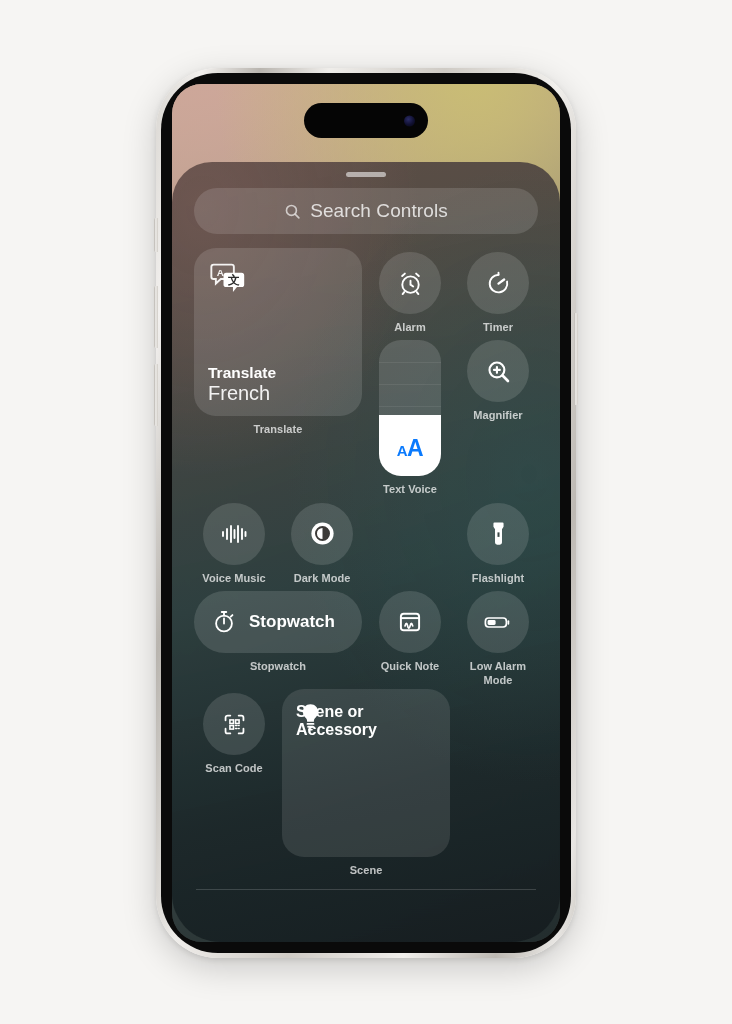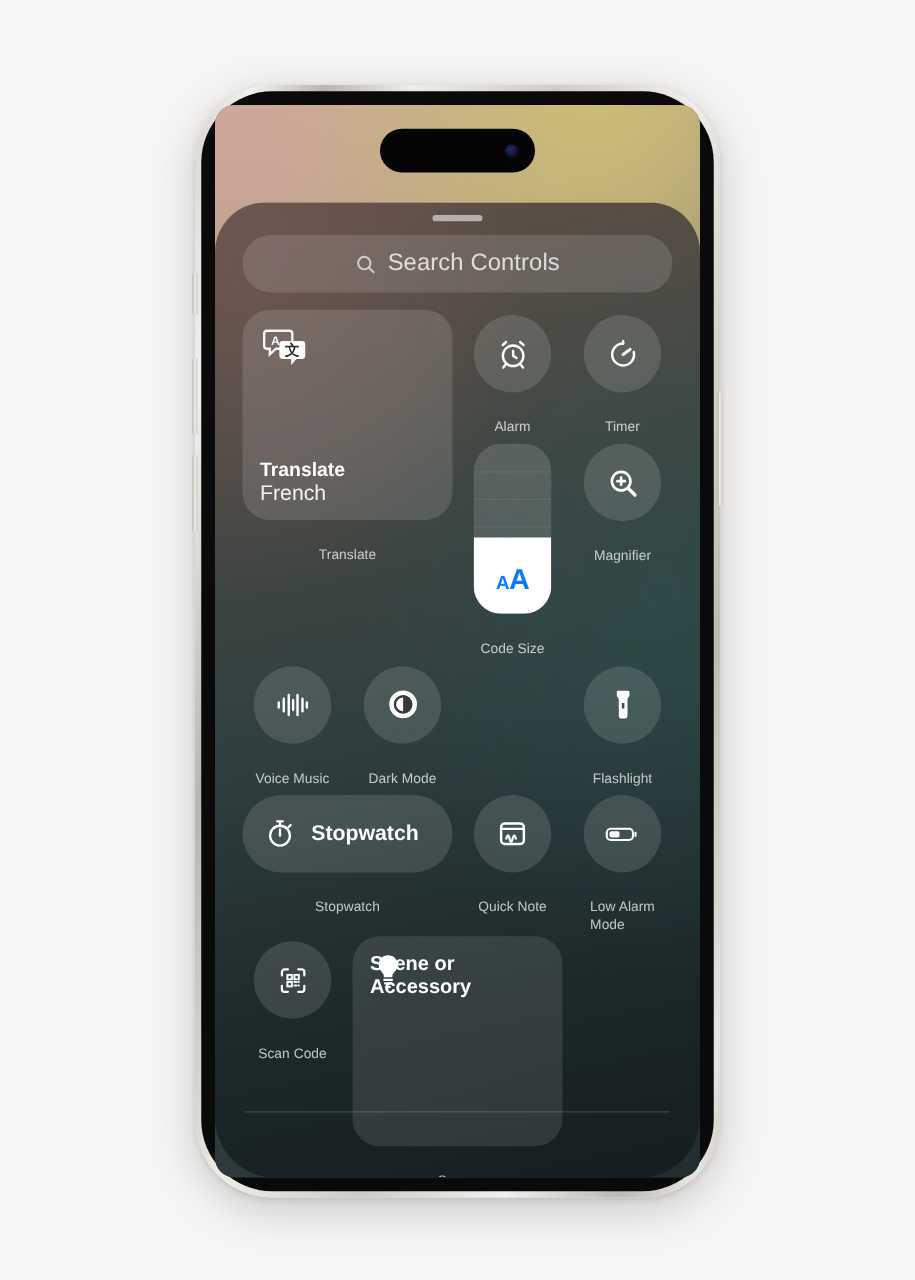--- a/index.html
+++ b/index.html
@@ -26,21 +26,21 @@
   }
   #bezel {
     position: absolute;
     left: 5px; top: 5px; right: 5px; bottom: 5px;
     border-radius: 57px;
     background: #0a0a0a;
   }
   #screen {
     position: absolute;
     left: 11px; top: 11px; right: 11px; bottom: 11px;
-    border-radius: 16px;
+    border-radius: 30px;
     overflow: hidden;
     background: #2a2f2e;
   }
 
   
   .sidebtn { position: absolute; background: linear-gradient(90deg,#b6b2ac,#efedea 45%,#cfcbc5); }
   #btn-action { left: -2px; top: 150px;  width: 4px; height: 34px; border-radius: 2px 0 0 2px; }
   #btn-volup  { left: -2px; top: 218px;  width: 4px; height: 62px; border-radius: 2px 0 0 2px; }
   #btn-voldn  { left: -2px; top: 296px;  width: 4px; height: 62px; border-radius: 2px 0 0 2px; }
   #btn-power  { right: -2px; top: 245px; width: 4px; height: 92px; border-radius: 0 2px 2px 0; }
@@ -99,40 +99,41 @@
   .tile-lg {
     width: 100%; aspect-ratio: 1 / 1;
     border-radius: 22px;
     background: rgba(255,255,255,0.13);
     position: relative;
     padding: 14px;
   }
   .tile-lg .corner-ico { position: absolute; left: 14px; top: 13px; }
   .tile-lg .tl-text { position: absolute; left: 14px; bottom: 12px; line-height: 1.12; }
   .tl-title { font-size: 15.5px; font-weight: bold; color:#fff; }
-  .tl-sub   { font-size: 17px; color: rgba(255,255,255,0.92); font-weight: normal; }
+  .tl-sub   { font-size: 20px; color: rgba(255,255,255,0.92); font-weight: normal; }
 
   .circ {
     width: 62px; height: 62px; border-radius: 50%;
     background: rgba(255,255,255,0.13);
     display: flex; align-items: center; justify-content: center;
     margin-top: 4px;
   }
   .pill {
     width: 100%; height: 62px; border-radius: 31px;
     background: rgba(255,255,255,0.13);
     display: flex; align-items: center; gap: 12px;
     padding-left: 17px; margin-top: 4px;
   }
   .pill-label { font-size: 17px; font-weight: bold; color: #fff; }
 
   .caption {
     font-size: 11px; color: rgba(255,255,255,0.72);
-    margin-top: 22px; line-height: 1.22;
+    text-align: center; margin-top: 7px; line-height: 1.22;
     letter-spacing: .05px;
+    font-weight: bold;
   }
 
   
   .vslider {
     width: 62px; height: 136px; border-radius: 22px;
     background: rgba(255,255,255,0.14);
     overflow: hidden; position: relative; margin-top: 4px;
   }
   .vslider .fill {
     position: absolute; left: 0; right: 0; bottom: 0;
@@ -263,21 +264,21 @@
               <div class="vslider">
                 <div class="tick" style="top:22px;"></div>
                 <div class="tick" style="top:44px;"></div>
                 <div class="tick" style="top:66px;"></div>
                 <div class="fill" id="ts-fill" style="height: 45%;">
                   <span class="aa" style="color: rgb(10, 122, 253);">
                     <span class="small" id="ts-small">A</span><span class="big" id="ts-big">A</span>
                   </span>
                 </div>
               </div>
-              <div class="caption">Code Size</div>
+              <div class="caption">Text Voice</div>
             </div>
 
             <div class="cell">
               <div class="circ">
                 <span>
                   <svg viewBox="0 0 24 24" width="27" height="27" fill="none" stroke="#fff" stroke-width="1.9" stroke-linecap="round">
                     <circle cx="10.6" cy="10.6" r="6.6"></circle>
                     <line x1="15.6" y1="15.6" x2="20.4" y2="20.4" stroke-width="2.4"></line>
                     <line x1="8" y1="10.6" x2="13.2" y2="10.6"></line>
                     <line x1="10.6" y1="8" x2="10.6" y2="13.2"></line>

